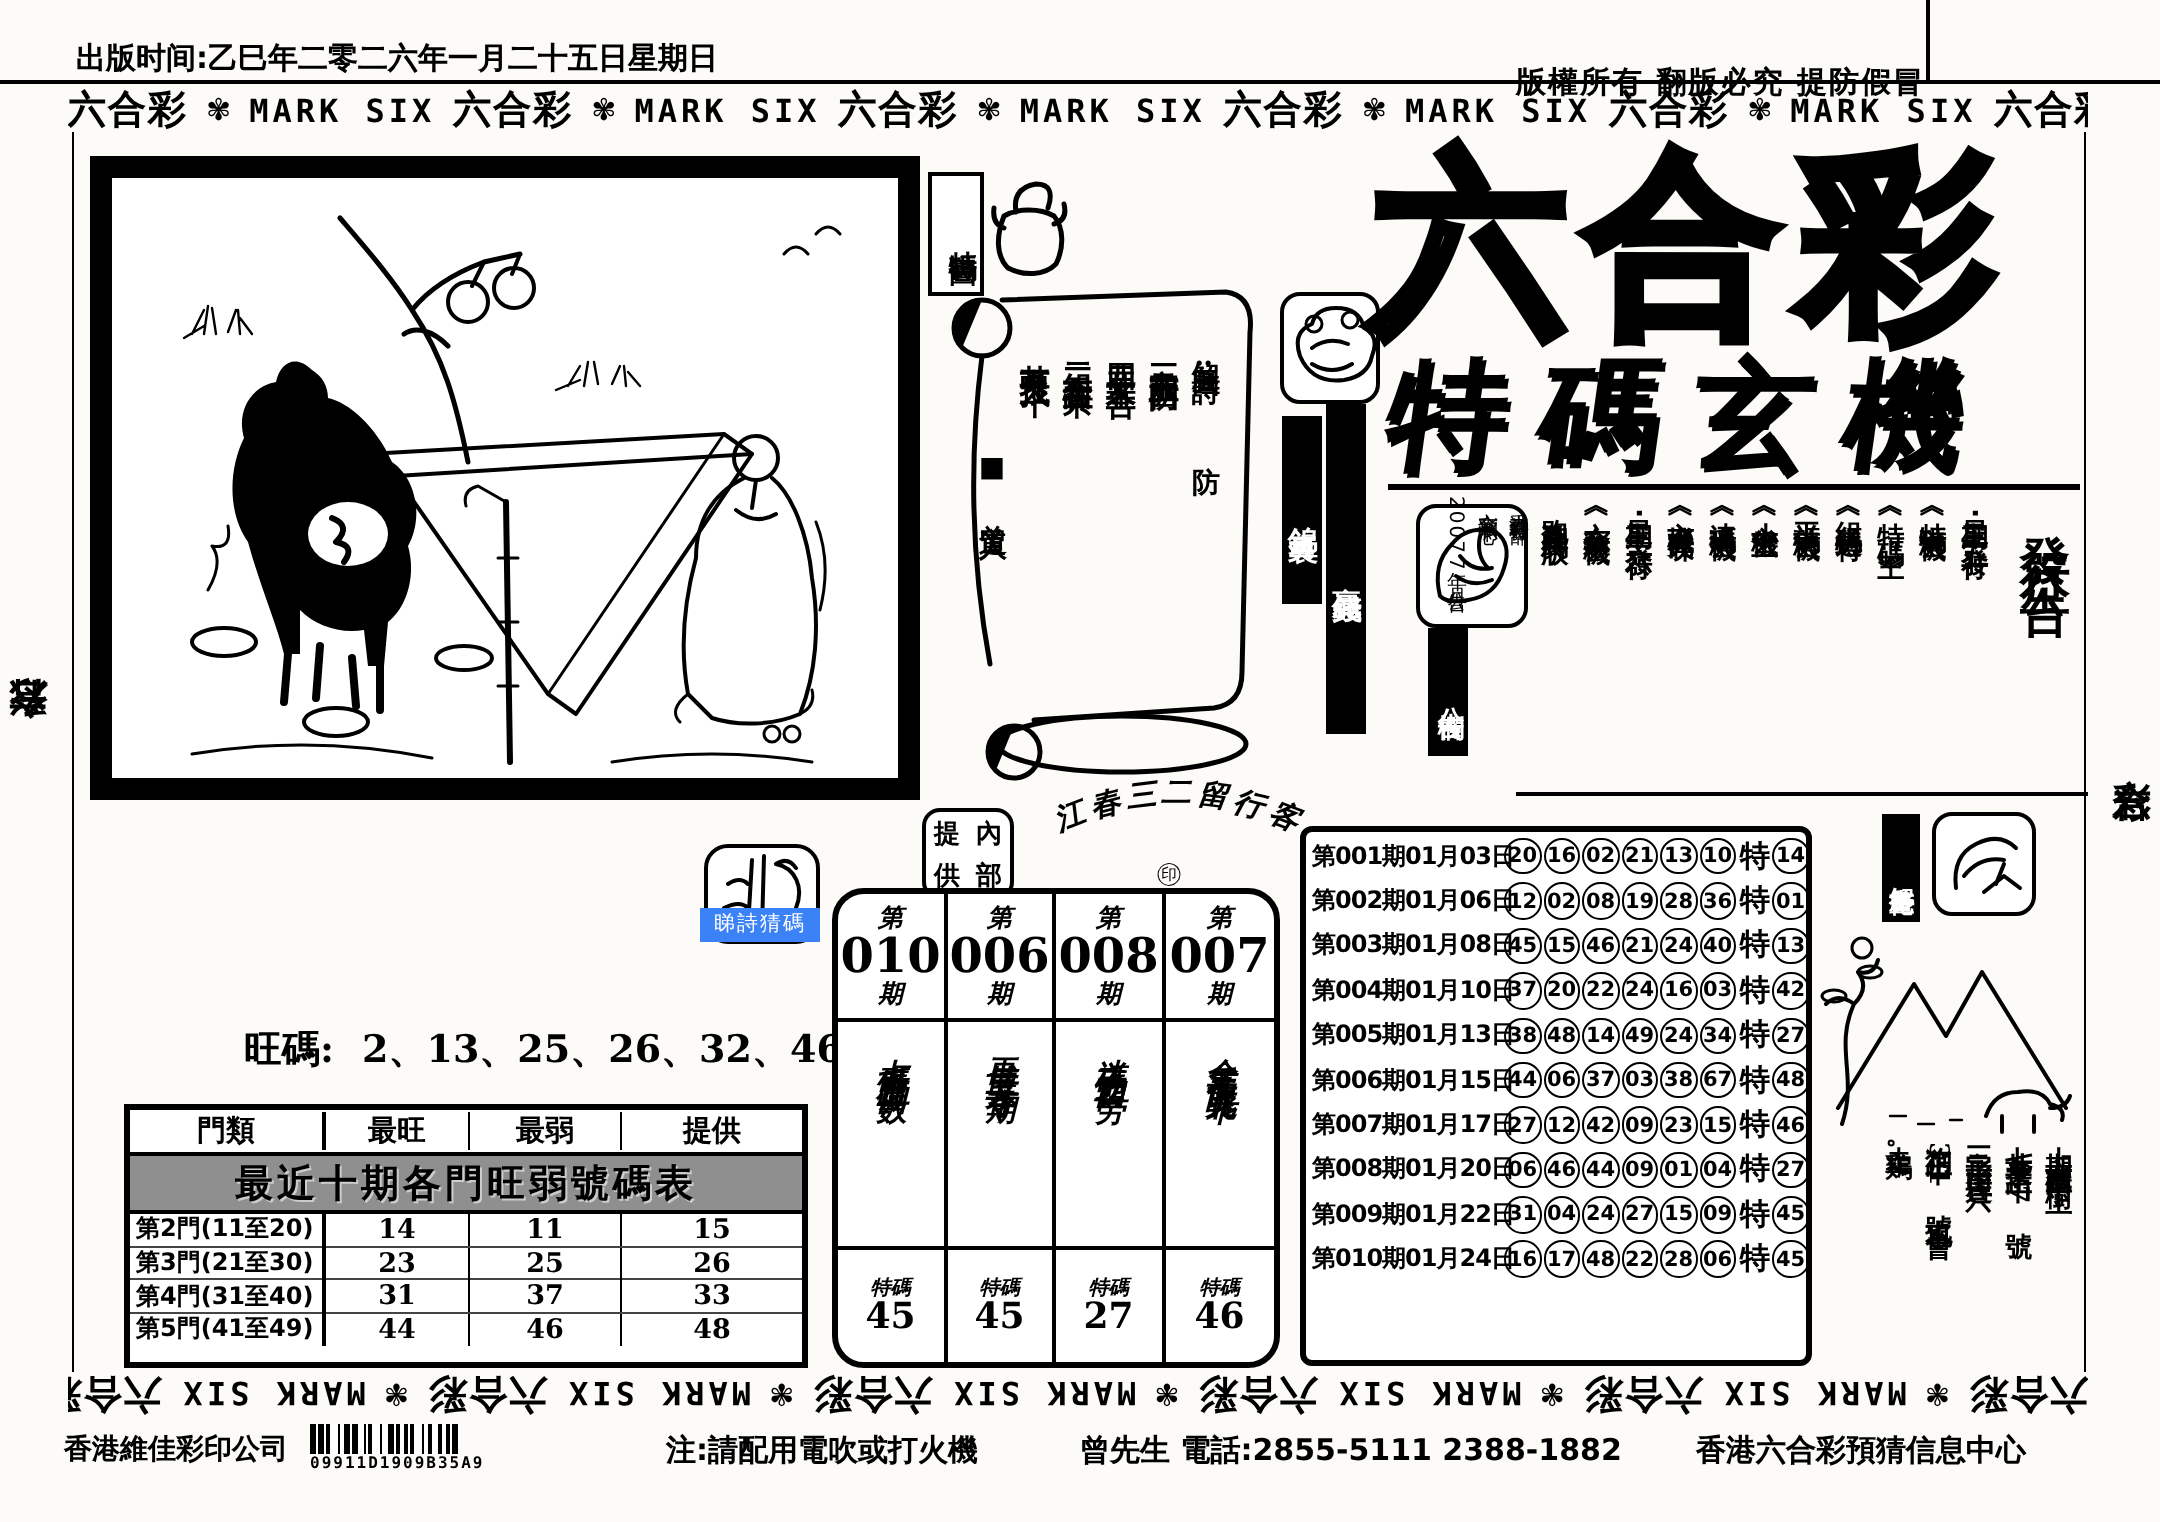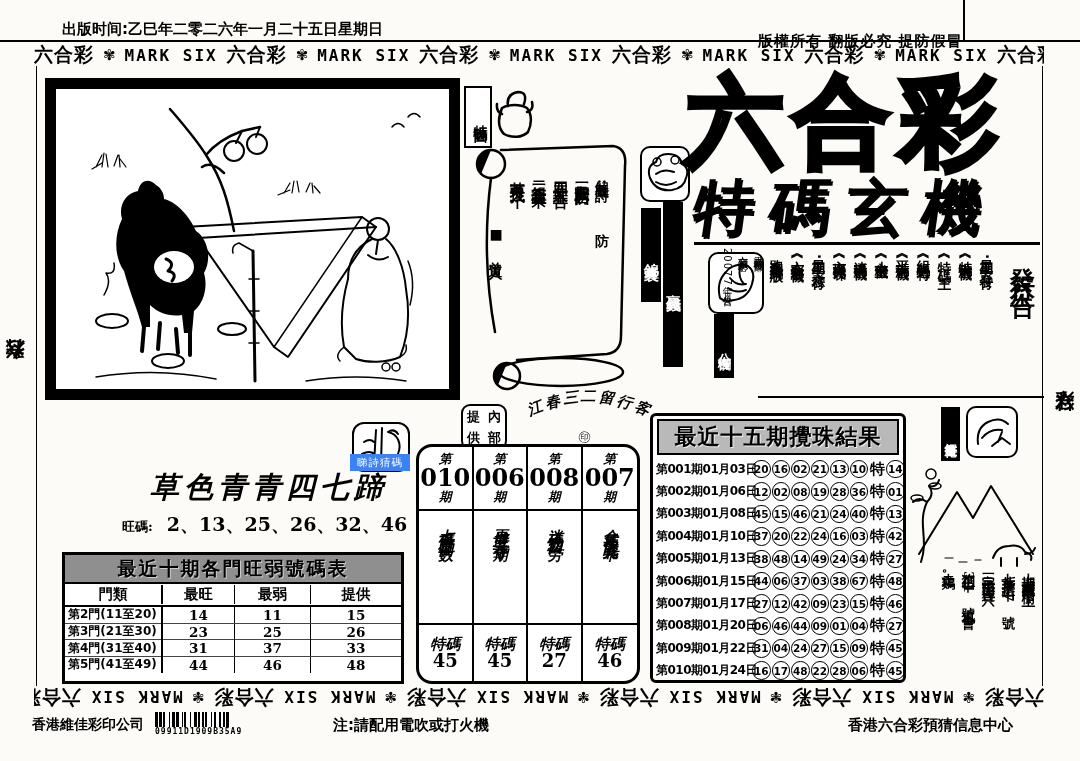--- a/index.html
+++ b/index.html
@@ -1,21 +1,21 @@
 <!DOCTYPE html>
 <html><head>
 <meta charset="utf-8">
 <style>
   html,body{margin:0;padding:0;background:#e8e8e8;}
   #page{position:relative;width:1080px;height:761px;background:#fcfbf8;color:#000;
         font-family:"DejaVu Sans","Liberation Sans",sans-serif;overflow:hidden;}
   .abs{position:absolute;}
 
   
-  #pub-date{left:38px;top:20px;font-size:15px;font-weight:bold;margin-left:24px;}
+  #pub-date{left:38px;top:20px;font-size:15px;font-weight:bold;}
   #copyright{left:758px;top:32px;font-size:15px;font-weight:bold;letter-spacing:1px;}
   #hdr-vline{left:963px;top:0;width:0;height:40px;border-left:2px solid #000;}
   #hdr-hline{left:0;top:40px;width:1080px;height:0;border-top:2px solid #000;}
 
   
   .banner-strip{display:flex;align-items:center;gap:9px;overflow:hidden;white-space:nowrap;}
   .b-cn{font-size:19px;font-weight:900;letter-spacing:1px;}
   .b-fl{font-size:15px;}
   .b-en{font-size:16px;font-weight:bold;letter-spacing:2px;font-family:"DejaVu Sans Mono","Liberation Mono",monospace;}
   #banner-top{left:34px;top:42px;width:1010px;height:26px;}
@@ -79,36 +79,36 @@
         font-family:"DejaVu Serif","Liberation Serif",serif;font-style:italic;font-size:15px;font-weight:bold;}
   #arc-text span{display:inline-block;}
   #arc-stamp{left:578px;top:428px;font-size:13px;}
 
   
   #poem-title{left:72px;top:424px;font-size:36px;font-weight:900;letter-spacing:14px;
         font-family:"DejaVu Serif","Liberation Serif",serif;}
   #poem-line{left:150px;top:468px;font-size:29px;font-weight:bold;letter-spacing:5px;font-style:italic;
         font-family:"DejaVu Serif","Liberation Serif",serif;}
   #hot-line{left:122px;top:512px;font-size:19px;font-weight:bold;font-family:"DejaVu Serif","Liberation Serif",serif;}
-  #hot-line .hl{font-size:13px;margin-right:14px;}
+  #hot-line .hl{font-size:19px;margin-right:14px;}
 
   
   #periods{left:416px;top:444px;width:224px;height:240px;border:3px solid #000;border-radius:16px;
         display:grid;grid-template-columns:repeat(4,1fr);overflow:hidden;background:#fff;box-sizing:border-box;}
   .p-col{border-right:2px solid #000;display:flex;flex-direction:column;align-items:center;}
   .p-col:last-child{border-right:none;}
   .p-head{height:62px;border-bottom:2px solid #000;width:100%;display:flex;flex-direction:column;
         align-items:center;justify-content:center;}
   .p-pre,.p-suf{font-size:12.5px;font-weight:bold;font-style:italic;line-height:1;}
   .p-no{font-size:24px;font-weight:bold;font-family:"DejaVu Serif","Liberation Serif",serif;line-height:1.05;}
   .p-phrase{flex:1;writing-mode:vertical-rl;font-size:15px;font-weight:bold;font-style:italic;
         letter-spacing:3px;padding-top:6px;font-family:"DejaVu Serif","Liberation Serif",serif;}
   .p-spec{height:56px;border-top:2px solid #000;width:100%;display:flex;flex-direction:column;
         align-items:center;justify-content:center;}
-  .p-slabel{font-size:15px;font-weight:bold;font-style:italic;line-height:1.1;text-align:right;}
+  .p-slabel{font-size:10px;font-weight:bold;font-style:italic;line-height:1.1;text-align:right;}
   .p-snum{font-size:18px;font-weight:bold;font-family:"DejaVu Serif","Liberation Serif",serif;line-height:1;}
 
   
   #results{left:650px;top:413px;width:256px;height:270px;border:3px solid #000;border-radius:6px;
         background:#fff;box-sizing:border-box;}
   #results-title{margin:3px 4px 2px;border:2px solid #000;background:#b9b9b9;height:32px;
         display:flex;align-items:center;justify-content:center;font-size:22px;font-weight:900;
         letter-spacing:1px;text-shadow:1px 1px 0 #eee;}
   #results-rows{padding:1px 3px;}
   .r-row{display:flex;align-items:center;height:22.4px;}
@@ -320,21 +320,20 @@
     </div>
   <div class="abs" id="arc-stamp">㊞</div>
 
   <div class="abs" id="neibu-badge">
       <span>提</span>
       <span>內</span>
       <span>供</span>
       <span>部</span>
     </div>
 
-  <div class="abs" id="poem-line">草色青青四七蹄</div>
   <div class="abs" id="hot-line">
     <span class="hl">旺碼:</span><span>2、13、25、26、32、46</span>
   </div>
   <div class="abs icon-box" id="kanshi-icon">
     <svg viewBox="0 0 54 46">
         <path class="stroke" stroke-width="2" d="M22,6 L20,40 M28,4 L27,40 M34,8 C44,10 48,20 44,30 Q40,40 30,40 M34,8 q6,-4 10,2 M10,18 q6,-4 10,0 M8,30 q8,-4 12,0"></path>
       </svg>
   </div>
   <div class="abs" id="kanshi-bar">睇詩猜碼</div>
 
@@ -383,21 +382,20 @@
         </div>
      <div class="p-phrase">全凭手快眼儿乖</div>
      <div class="p-spec">
           <span class="p-slabel">特碼</span>
           <span class="p-snum">46</span>
         </div>
    </div>
     </div>
 
   <div class="abs" id="results">
-    <div id="results-title">最近十五期攪珠結果</div>
     <div id="results-rows">
         <div class="r-row">
      <span class="r-label">第001期01月03日</span>
           <span class="num-circle">20</span>
           <span class="num-circle">16</span>
           <span class="num-circle">02</span>
           <span class="num-circle">21</span>
           <span class="num-circle">13</span>
           <span class="num-circle">10</span>
           <span class="r-te">特</span>
@@ -524,27 +522,27 @@
   </div>
   <div class="abs" id="explain">
       <div>上期玄機圖中樹上</div>
       <div>七片葉子正中07號</div>
       <div>三字形山崖连一只</div>
       <div>狗正中31號也不會</div>
       <div>走鷄。</div>
     </div>
 
   <div class="abs" id="hotcold">
-    <div id="hc-title">最近十期各門旺弱號碼表</div>
     <div id="hc-head">
         <span class="hc-c0">門類</span>
         <span class="hc-c1">最旺</span>
         <span class="hc-c2">最弱</span>
         <span class="hc-c3">提供</span>
       </div>
+    <div id="hc-title">最近十期各門旺弱號碼表</div>
     <div id="hc-body">
         <div class="hc-row">
      <span class="hc-c0">第2門(11至20)</span>
      <span class="hc-c1 hc-num">14</span>
      <span class="hc-c2 hc-num">11</span>
      <span class="hc-c3 hc-num">15</span>
    </div>
         <div class="hc-row">
      <span class="hc-c0">第3門(21至30)</span>
      <span class="hc-c1 hc-num">23</span>
@@ -603,16 +601,17 @@
           <i style="width:1.4px;background:#000"></i>
           <i style="width:2.8px;background:#fff"></i>
           <i style="width:1.4px;background:#000"></i>
           <i style="width:1.4px;background:#fff"></i>
           <i style="width:2.8px;background:#000"></i>
           <i style="width:1.4px;background:#fff"></i>
         </div>
       <div id="barcode-text">09911D1909B35A9</div>
     </div>
     <div class="abs" id="f-note">注:請配用電吹或打火機</div>
+    <div class="abs" id="f-contact">曾先生 電話:2855-5111 2388-1882</div>
     <div class="abs" id="f-info">香港六合彩預猜信息中心</div>
   </div>
 
 </div>
 
 </body></html>

